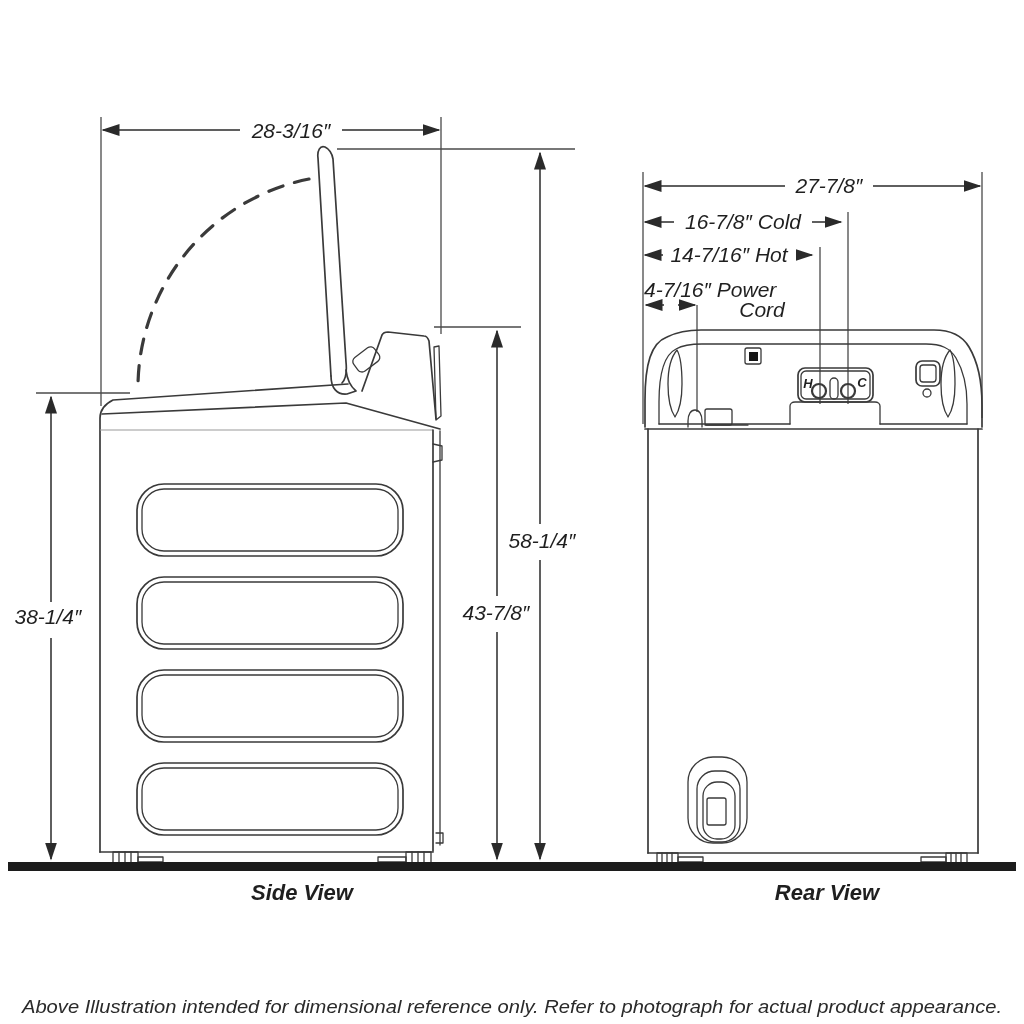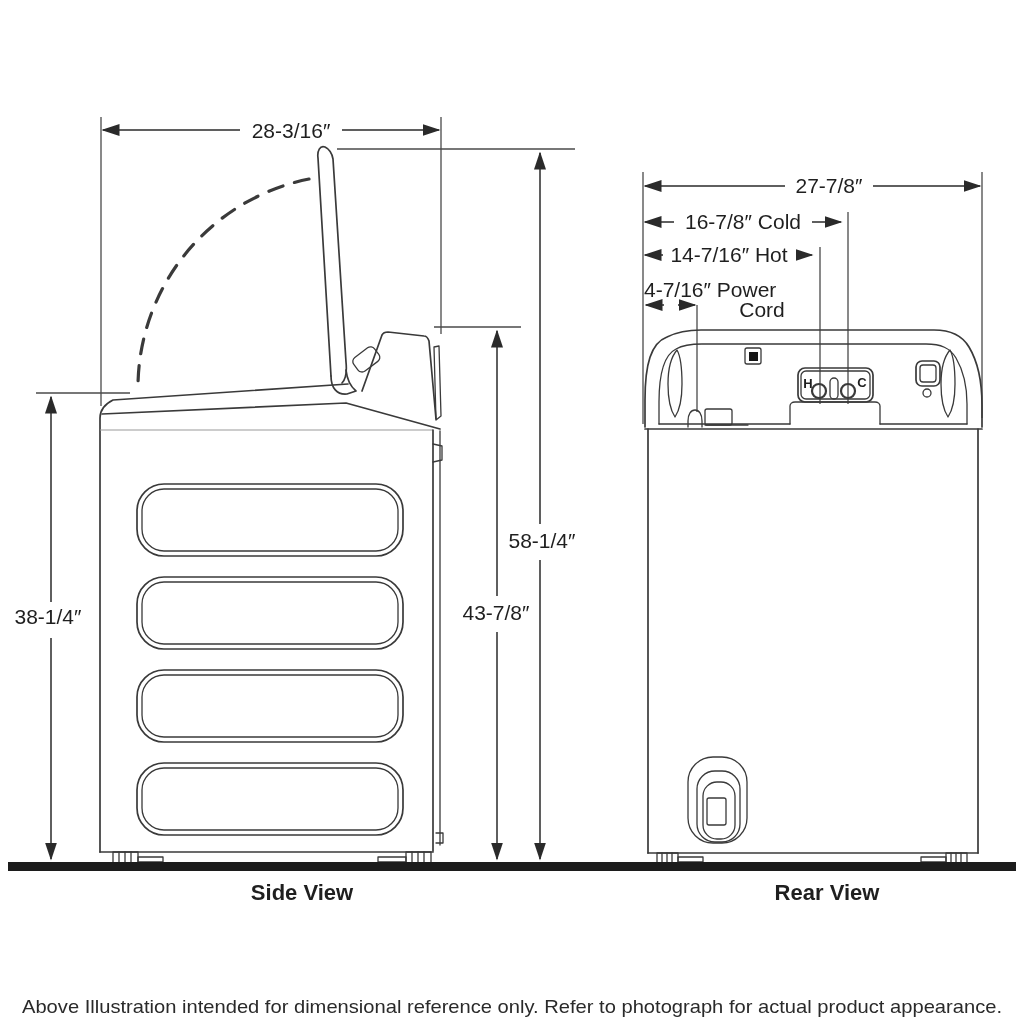--- a/index.html
+++ b/index.html
@@ -1,20 +1,20 @@
 <!DOCTYPE html>
 <html style="--line: #3a3a3a; --dim: #2a2a2a; --floor: #1c1c1c; --text: #1f1f1f; --bg: #ffffff;"><head>
 <meta charset="utf-8">
 <style>
   :root{
     --line:#3a3a3a; --dim:#2a2a2a; --floor:#1c1c1c; --text:#1f1f1f; --bg:#ffffff;
   }
   html,body{margin:0;padding:0;background:var(--bg);}
   .stage{position:relative;width:1024px;height:1024px;background:var(--bg);
-         font-family:"Liberation Sans", sans-serif;}
+         font-family:"Liberation Sans", sans-serif;font-style:italic;}
   svg{display:block;}
   
   .ln   {stroke:var(--line);stroke-width:1.7;fill:none;stroke-linejoin:round;stroke-linecap:round;}
   .ln2  {stroke:var(--line);stroke-width:1.3;fill:none;stroke-linejoin:round;stroke-linecap:round;}
   .seam {stroke:#9a9a9a;stroke-width:1.2;fill:none;}
   .fillDark{fill:#161616;stroke:none;}
   
   .dim  {stroke:var(--dim);stroke-width:1.5;fill:none;}
   .ext  {stroke:#4a4a4a;stroke-width:1.3;fill:none;}
   .arc  {stroke:var(--line);stroke-width:3.2;fill:none;stroke-dasharray:15 12;stroke-linecap:round;}

